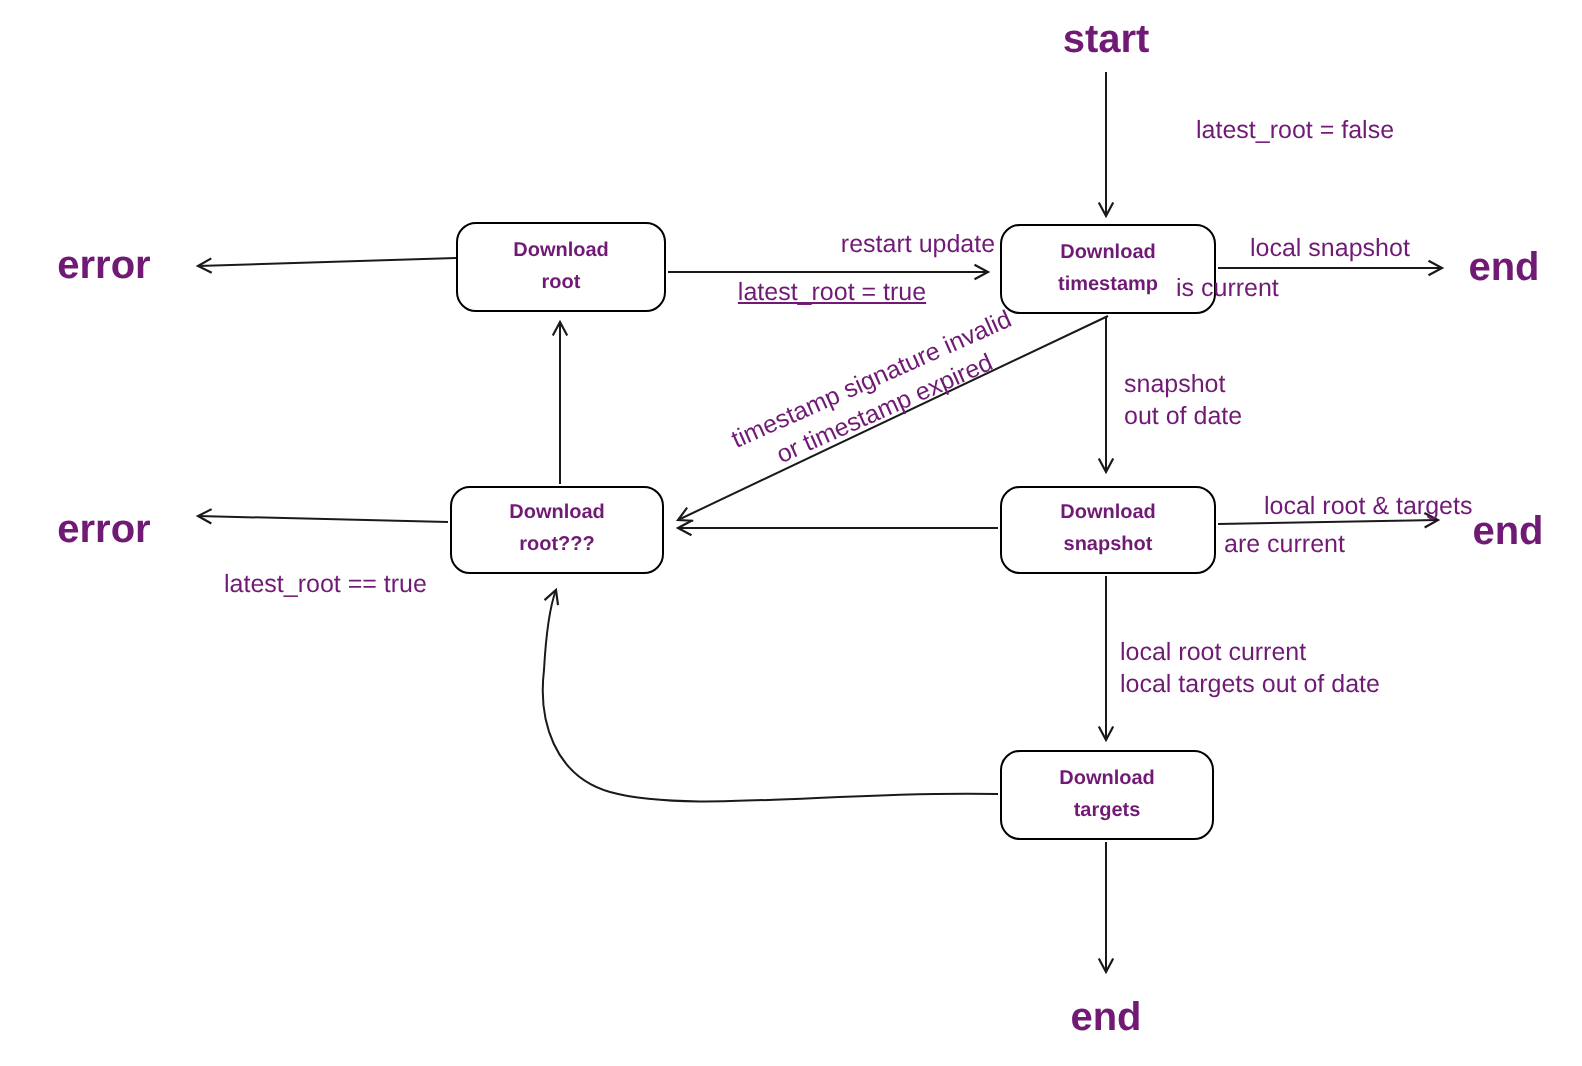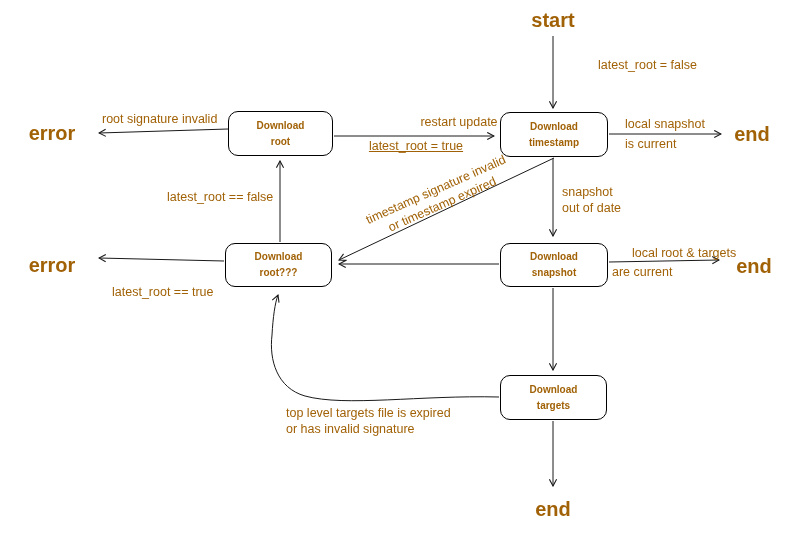--- a/index.html
+++ b/index.html
@@ -1,18 +1,18 @@
 <!DOCTYPE html>
 <html><head>
 <meta charset="utf-8">
 <style>
   html,body{margin:0;padding:0;background:#fff;}
   .stage{
     position:relative;width:791px;height:533px;background:#ffffff;overflow:hidden;
-    font-family:"Liberation Sans",sans-serif;color:#a16207;
+    font-family:"Liberation Sans",sans-serif;color:#701a75;
   }
   .stage svg{position:absolute;left:0;top:0;}
   .node{
     position:absolute;box-sizing:border-box;
     border:1.5px solid #000;border-radius:10px;background:#fff;
     display:flex;align-items:center;justify-content:center;text-align:center;
     font-weight:bold;font-size:10px;line-height:16px;white-space:pre-line;
   }
   .terminal{
     position:absolute;font-weight:bold;font-size:20px;line-height:24px;
@@ -66,29 +66,27 @@
   <div class="node" style="left:500px;top:112px;width:108px;height:45px;">Download
 timestamp</div>
   <div class="node" style="left:225px;top:243px;width:107px;height:44px;">Download
 root???</div>
   <div class="node" style="left:500px;top:243px;width:108px;height:44px;">Download
 snapshot</div>
   <div class="node" style="left:500px;top:375px;width:107px;height:45px;">Download
 targets</div>
 
   <div class="elabel" style="left:559px;top:57px;padding-left:39px;">latest_root = false</div>
-  <div class="elabel" style="left:102px;top:111px;">root signature invalid</div>
   <div class="elabel center" style="left:416px;top:114px;margin-left:43px;">restart update</div>
   <div class="elabel center" style="left:416px;top:138px;text-decoration:underline;">latest_root = true</div>
   <div class="elabel" style="left:625px;top:116px;">local snapshot</div>
-  <div class="elabel" style="left:625px;top:136px;">is current</div>
+  <div class="elabel" style="left:588px;top:136px;">is current</div>
   <div class="elabel" style="left:562px;top:184px;">snapshot
 out of date</div>
   <div class="elabel rot" style="left:333px;top:181px;">timestamp signature invalid
 or timestamp expired</div>
-  <div class="elabel" style="left:167px;top:189px;">latest_root == false</div>
   <div class="elabel" style="left:112px;top:284px;">latest_root == true</div>
   <div class="elabel" style="left:612px;top:245px;padding-left:20px;">local root &amp; targets</div>
   <div class="elabel" style="left:612px;top:264px;">are current</div>
-  <div class="elabel" style="left:286px;top:405px;">top level targets file is expired
-or has invalid signature</div>
+  <div class="elabel" style="left:560px;top:318px;">local root current
+local targets out of date</div>
 
 </div>
 
 </body></html>

